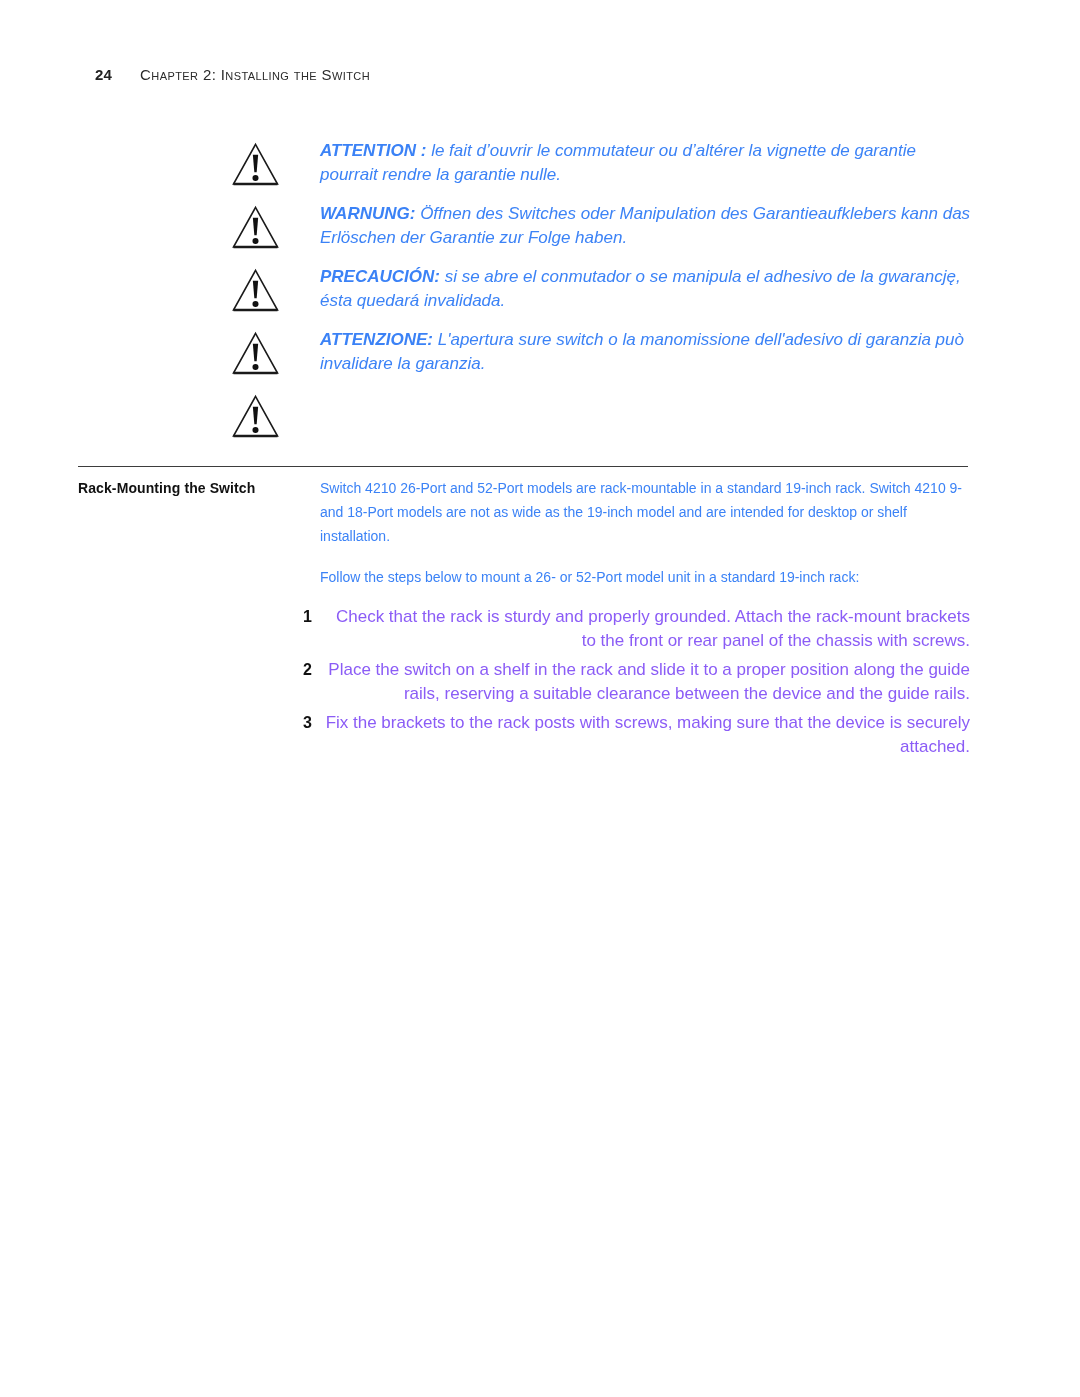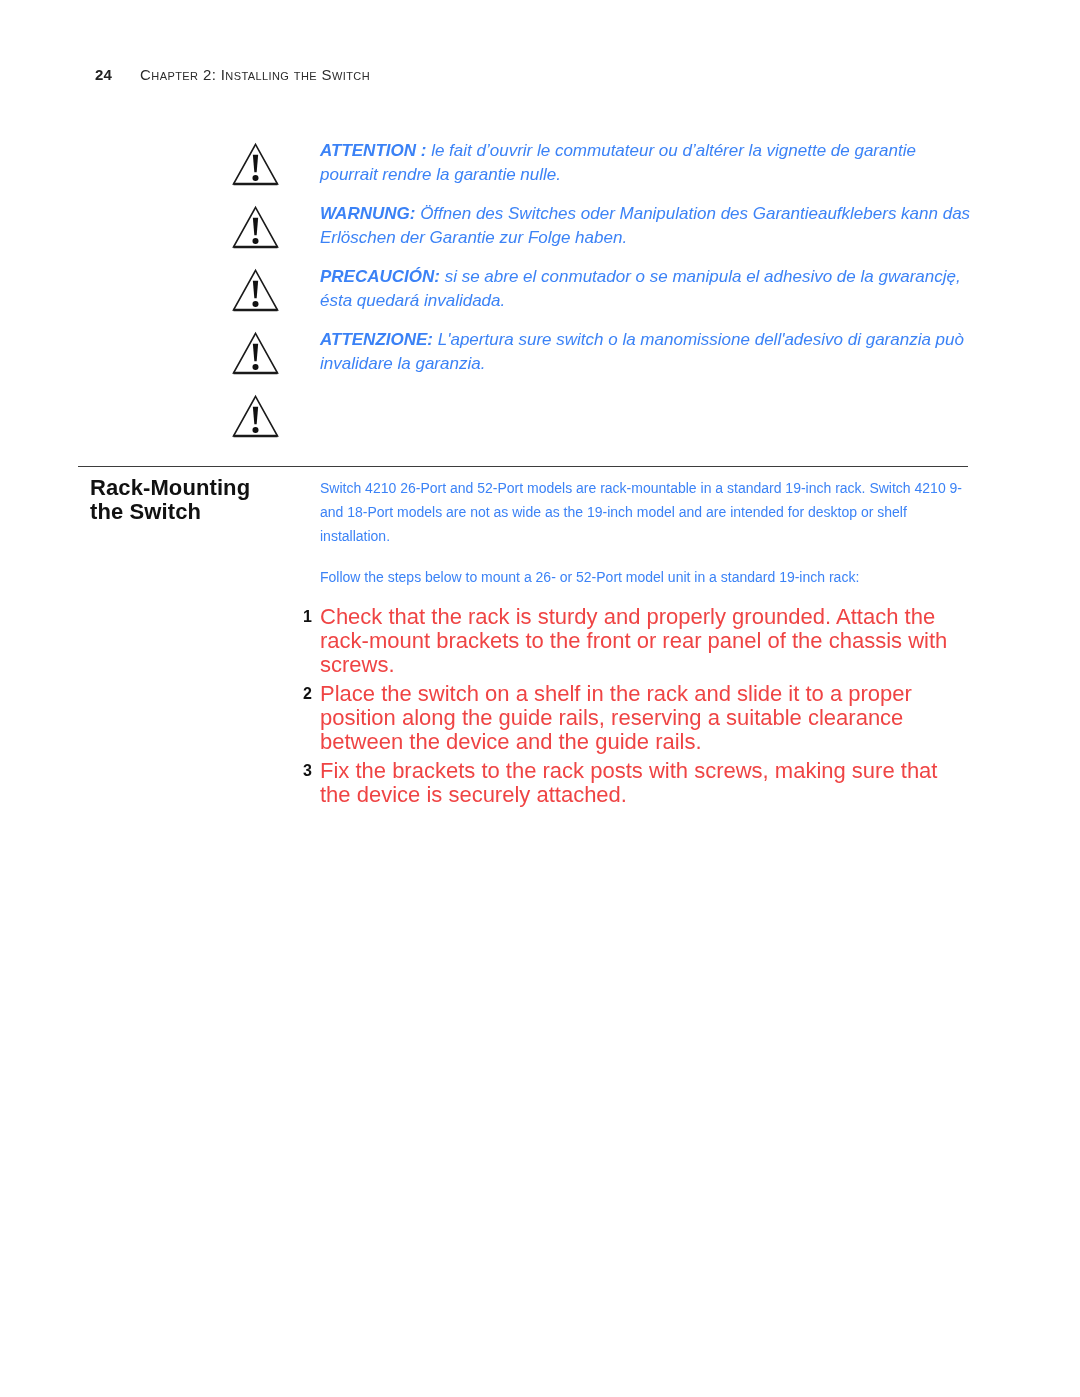--- a/index.html
+++ b/index.html
@@ -76,27 +76,26 @@
   
   .section {
     display: flex;
     margin: 9px 0 0 78px;
   }
   .section-heading-col {
     width: 242px;
     flex: 0 0 auto;
   }
   .section-heading {
-    font-size: 22px;
+    font-size: 14px;
     line-height: 24px;
     font-weight: bold;
     color: #111111;
     width: 195px;
     letter-spacing: 0.1px;
-    margin-left: 12px;
   }
   .section-body-col {
     width: 650px;
   }
   .body-paragraph {
     font-size: 14px;
     line-height: 24px;
     color: #3b82f6;
     width: 645px;
   }
@@ -117,24 +116,25 @@
     width: 14px;
     margin-left: -22px;
     margin-right: 8px;
     text-align: right;
     font-weight: bold;
     font-size: 16px;
     line-height: 24px;
     color: #111111;
   }
   .step-text {
-    font-size: 22px;
-    line-height: 24px;
-    color: #ef4444;
+    font-size: 17px;
+    line-height: 24px;
+    color: #8b5cf6;
     width: 650px;
+    text-align: right;
   }
   .tri-svg { display: block; }
 </style>
 </head>
 <body>
 
 <div class="page">
 
   <header class="page-header">
     <span class="page-number">24</span>

